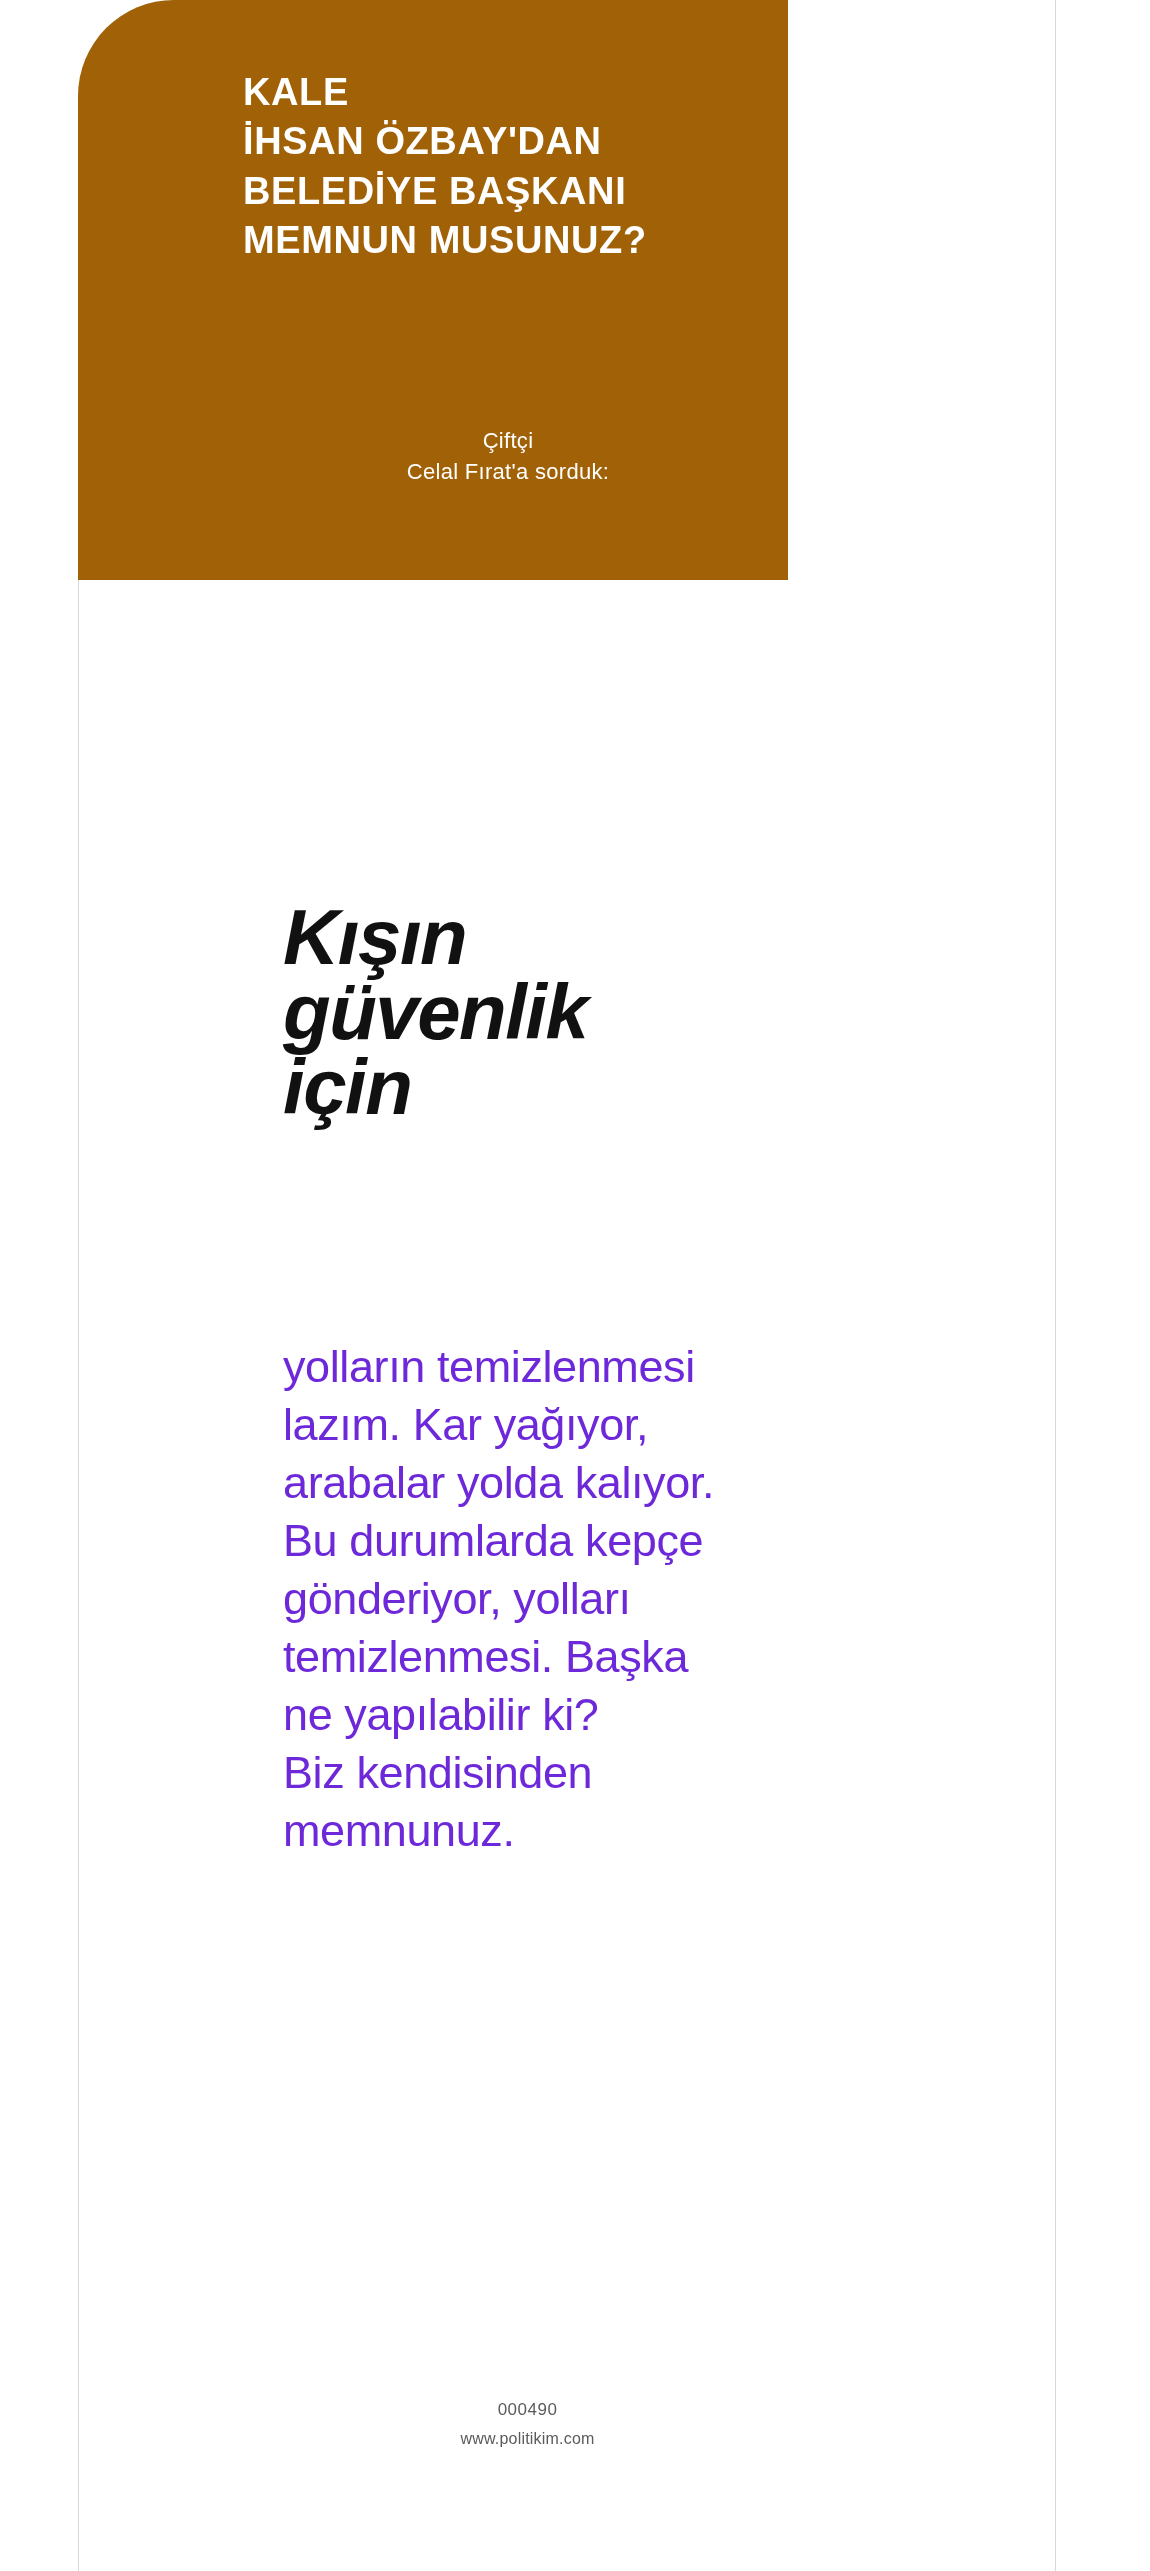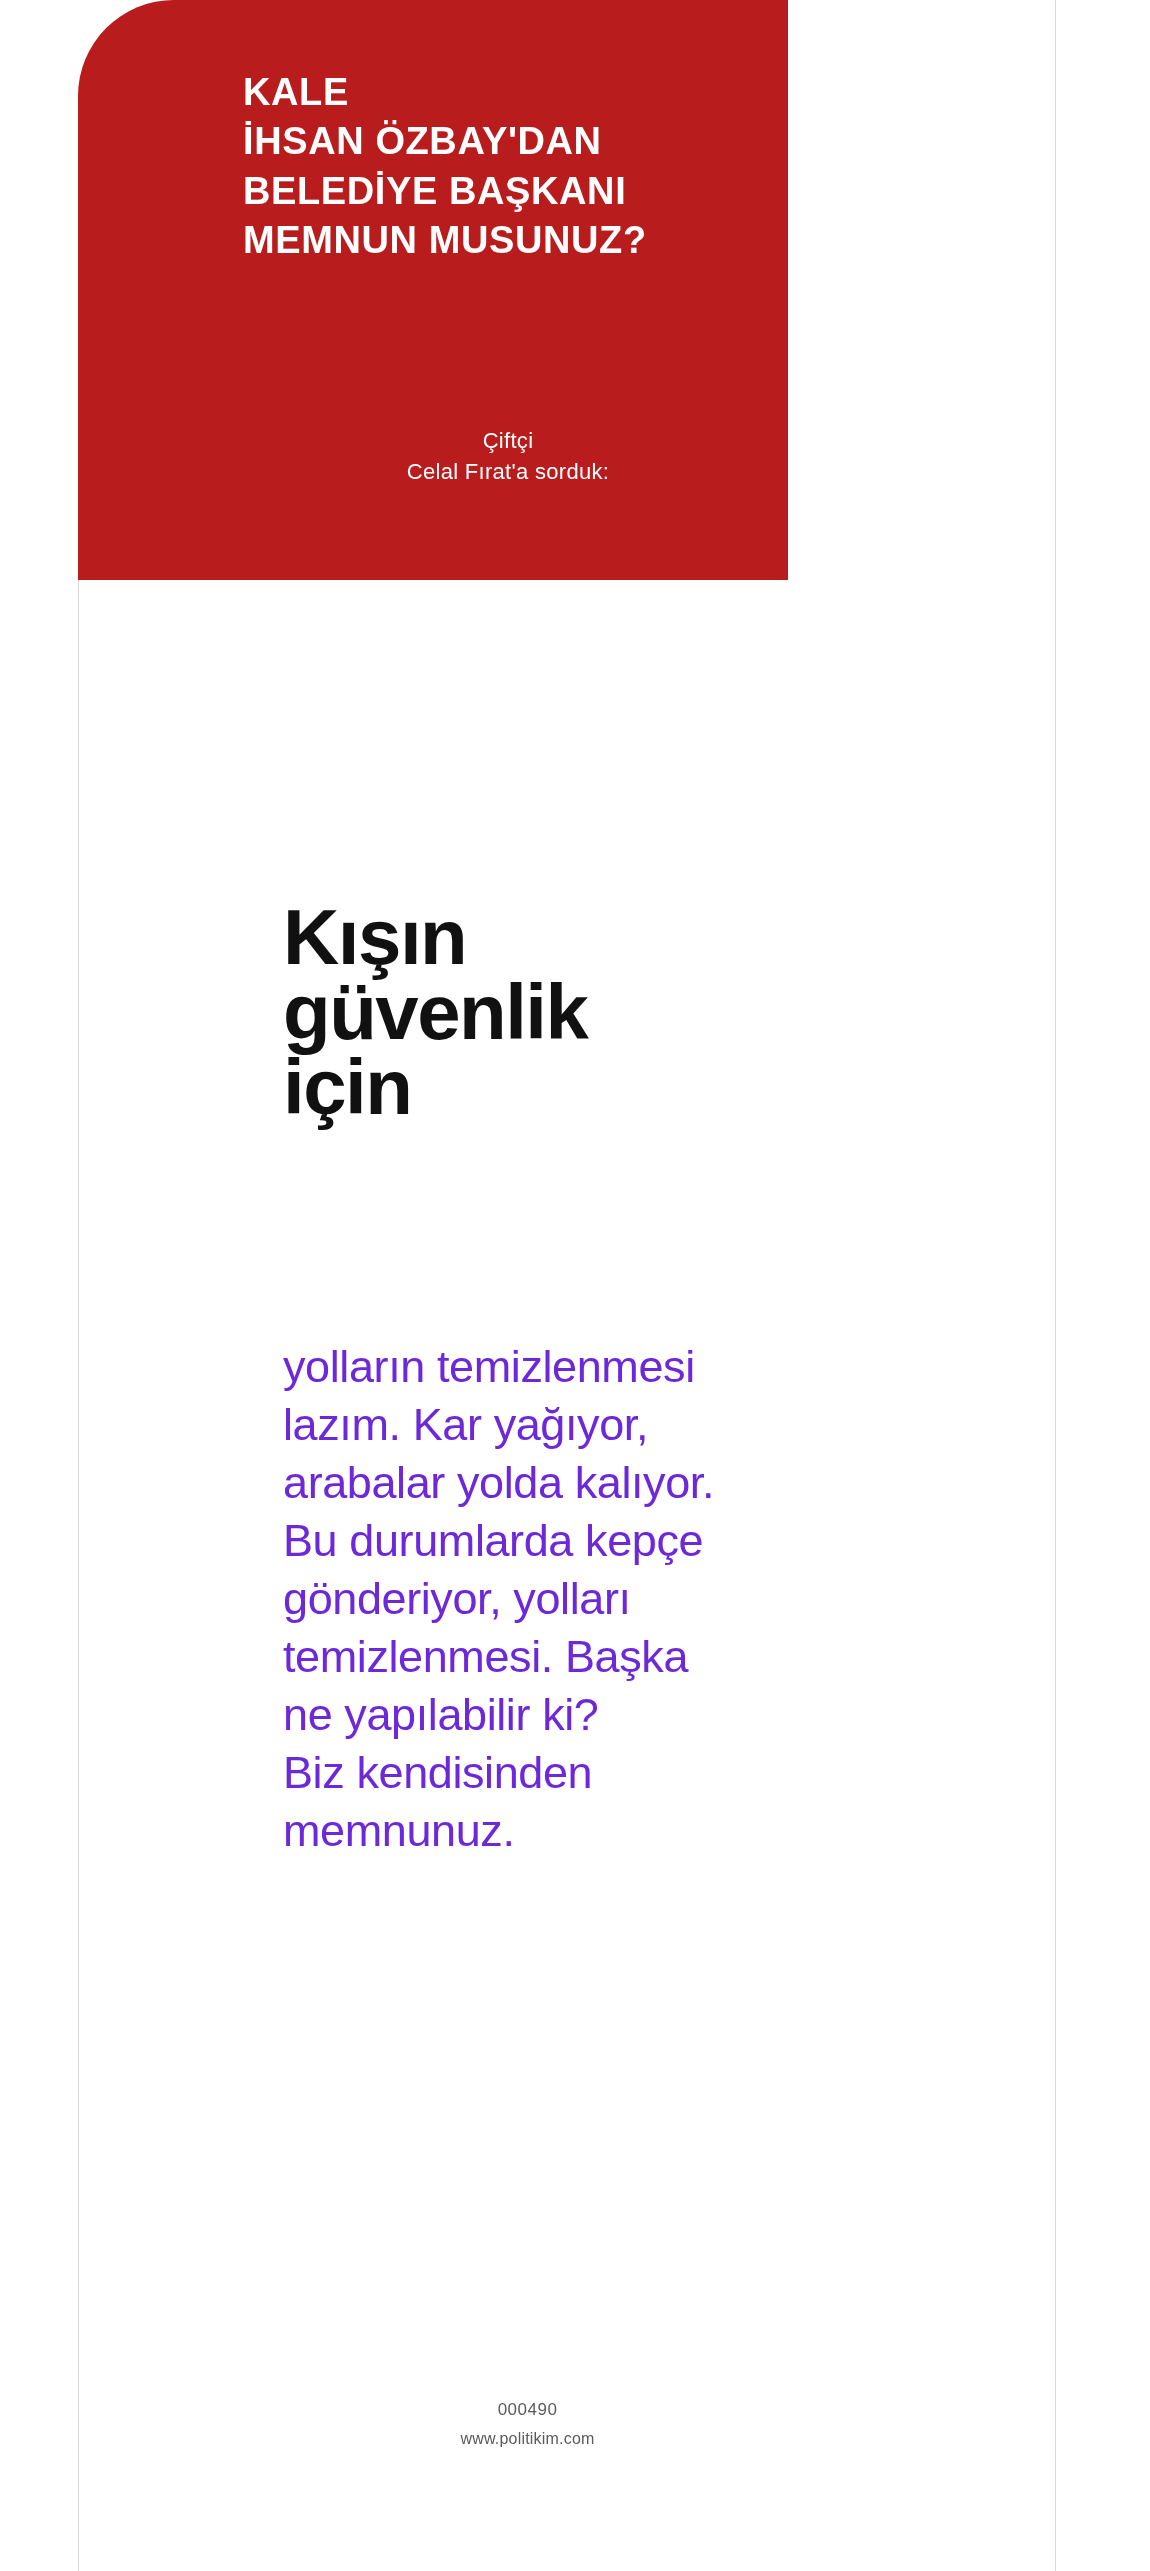--- a/index.html
+++ b/index.html
@@ -35,21 +35,21 @@
     height: 2571px;
     background: #d8d8d8;
   }
   
   .red-block {
     position: absolute;
     left: 78px;
     top: 0;
     width: 710px;
     height: 580px;
-    background: #b91c1c;
+    background: #a16207;
     border-top-left-radius: 96px;
   }
   .headline {
     position: absolute;
     left: 165px;
     top: 68px;
     color: #ffffff;
     font-weight: bold;
     font-size: 38px;
     line-height: 1.30;
@@ -75,20 +75,21 @@
   .quote-big {
     position: absolute;
     left: 283px;
     top: 900px;
     width: 560px;
     color: #111111;
     font-weight: bold;
     font-size: 78px;
     line-height: 0.96;
     letter-spacing: -1.5px;
+    font-style: italic;
   }
   .quote-big div {
     white-space: nowrap;
   }
   .quote-body {
     position: absolute;
     left: 283px;
     top: 1338px;
     width: 600px;
     color: #6d28d9;

